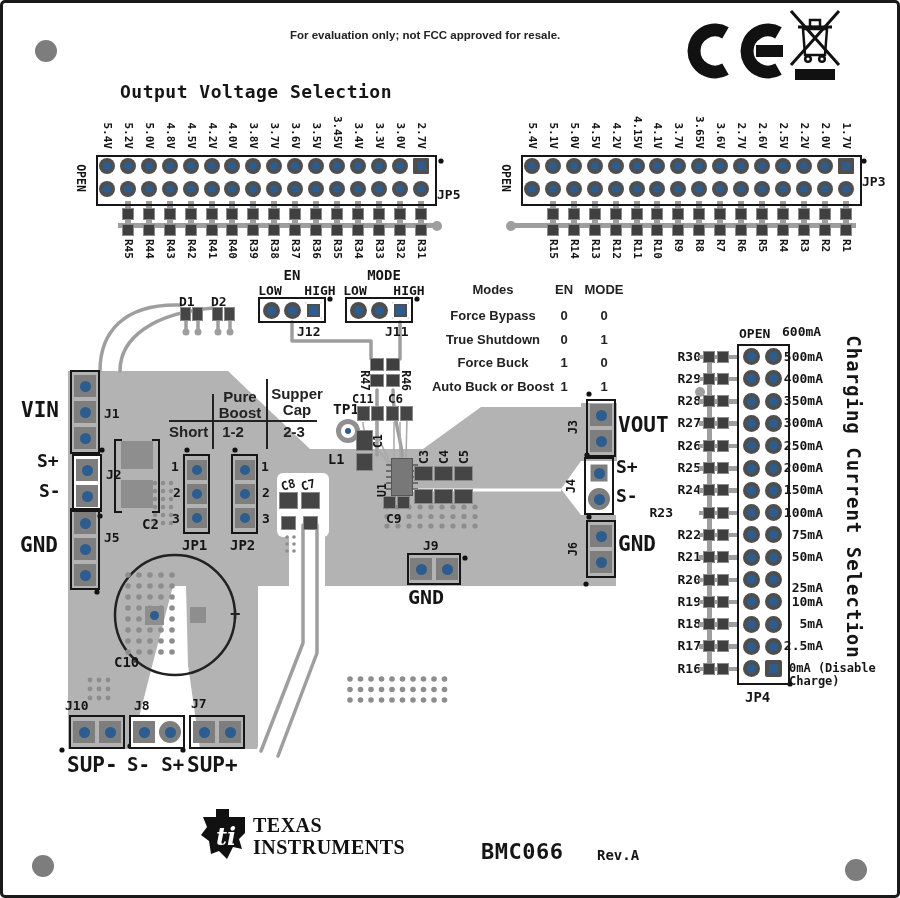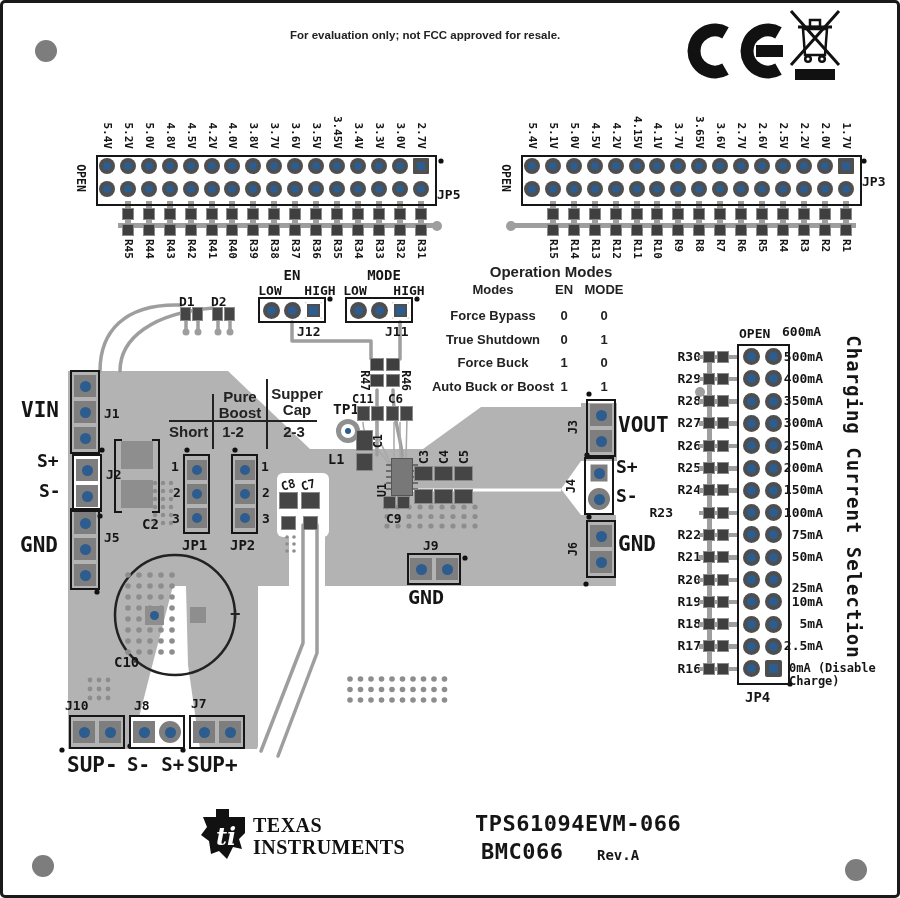--- a/index.html
+++ b/index.html
@@ -279,21 +279,20 @@
         <circle cx="127" cy="743" r="2.6"></circle>
         <circle cx="180" cy="747" r="2.6"></circle>
         <circle cx="787" cy="681" r="2.6"></circle>
         <circle cx="438" cy="158" r="2.6"></circle>
         <circle cx="861" cy="158" r="2.6"></circle>
       </g>
   </svg>
 
   <div class="sans" style="left:287px;top:27px;font-size:11.5px">For evaluation only; not FCC approved for resale.</div>
 
-  <div class="sans t15 ctr" style="left:428px;top:261px;width:240px">Operation Modes</div>
   <div class="sans t13 ctr" style="left:425px;top:280px;width:130px">Modes</div>
   <div class="sans t13 ctr" style="left:547px;top:280px;width:28px">EN</div>
   <div class="sans t13 ctr" style="left:580px;top:280px;width:42px">MODE</div>
 
   <div class="silk t14 ctr" style="left:275px;top:265px;width:28px">EN</div>
   <div class="silk t14 ctr" style="left:357px;top:265px;width:48px">MODE</div>
   <div class="silk t13 ctr" style="left:249px;top:281px;width:36px">LOW</div>
   <div class="silk t13 ctr" style="left:297px;top:281px;width:40px">HIGH</div>
   <div class="silk t13 ctr" style="left:334px;top:281px;width:36px">LOW</div>
   <div class="silk t13 ctr" style="left:386px;top:281px;width:40px">HIGH</div>
@@ -447,23 +446,23 @@
   <div class="cmp" style="left:452px;top:487px;width:17px;height:13px"></div>
   <div class="silk" style="left:278px;top:476px;font-size:12px;transform:rotate(-15deg)">C8</div>
   <div class="silk" style="left:298px;top:476px;font-size:12px;transform:rotate(-15deg)">C7</div>
   <div class="cmp" style="left:277px;top:490px;width:17px;height:15px"></div>
   <div class="cmp" style="left:299px;top:490px;width:17px;height:15px"></div>
   <div class="cmp" style="left:279px;top:514px;width:13px;height:12px"></div>
   <div class="cmp" style="left:301px;top:514px;width:13px;height:12px"></div>
 
   <div class="serif" style="left:250px;top:812px;font-size:20px">TEXAS</div>
   <div class="serif" style="left:250px;top:834px;font-size:20px">INSTRUMENTS</div>
-  <div class="silk t22" style="left:472px;top:810px">TPS61094EVM-066</div>
   <div class="silk t22" style="left:478px;top:838px">BMC066</div>
   <div class="silk" style="left:594px;top:845px;font-size:14px">Rev.A</div>
+<div class="silk t18 ctr" style="left:88px;top:80px;width:330px">Output Voltage Selection</div>
     <div class="silk rot ctr" style="left:57px;top:169px;width:42px;font-size:11.5px">OPEN</div>
     <div class="trace" style="left:115px;top:220px;width:318.5px;height:5px"></div>
     <div class="gdot" style="left:428.5px;top:217.5px"></div>
     <div class="silk t11 rot ral" style="left:81px;top:117px;width:46px">5.4V</div>
     <div class="hp" style="left:96px;top:155px"></div>
     <div class="hp" style="left:96px;top:178px"></div>
     <div class="silk t11 rot ral" style="left:101.9px;top:117px;width:46px">5.2V</div>
     <div class="trace" style="left:121.9px;top:198px;width:6px;height:32px"></div>
     <div class="hp" style="left:116.9px;top:155px"></div>
     <div class="hp" style="left:116.9px;top:178px"></div>

